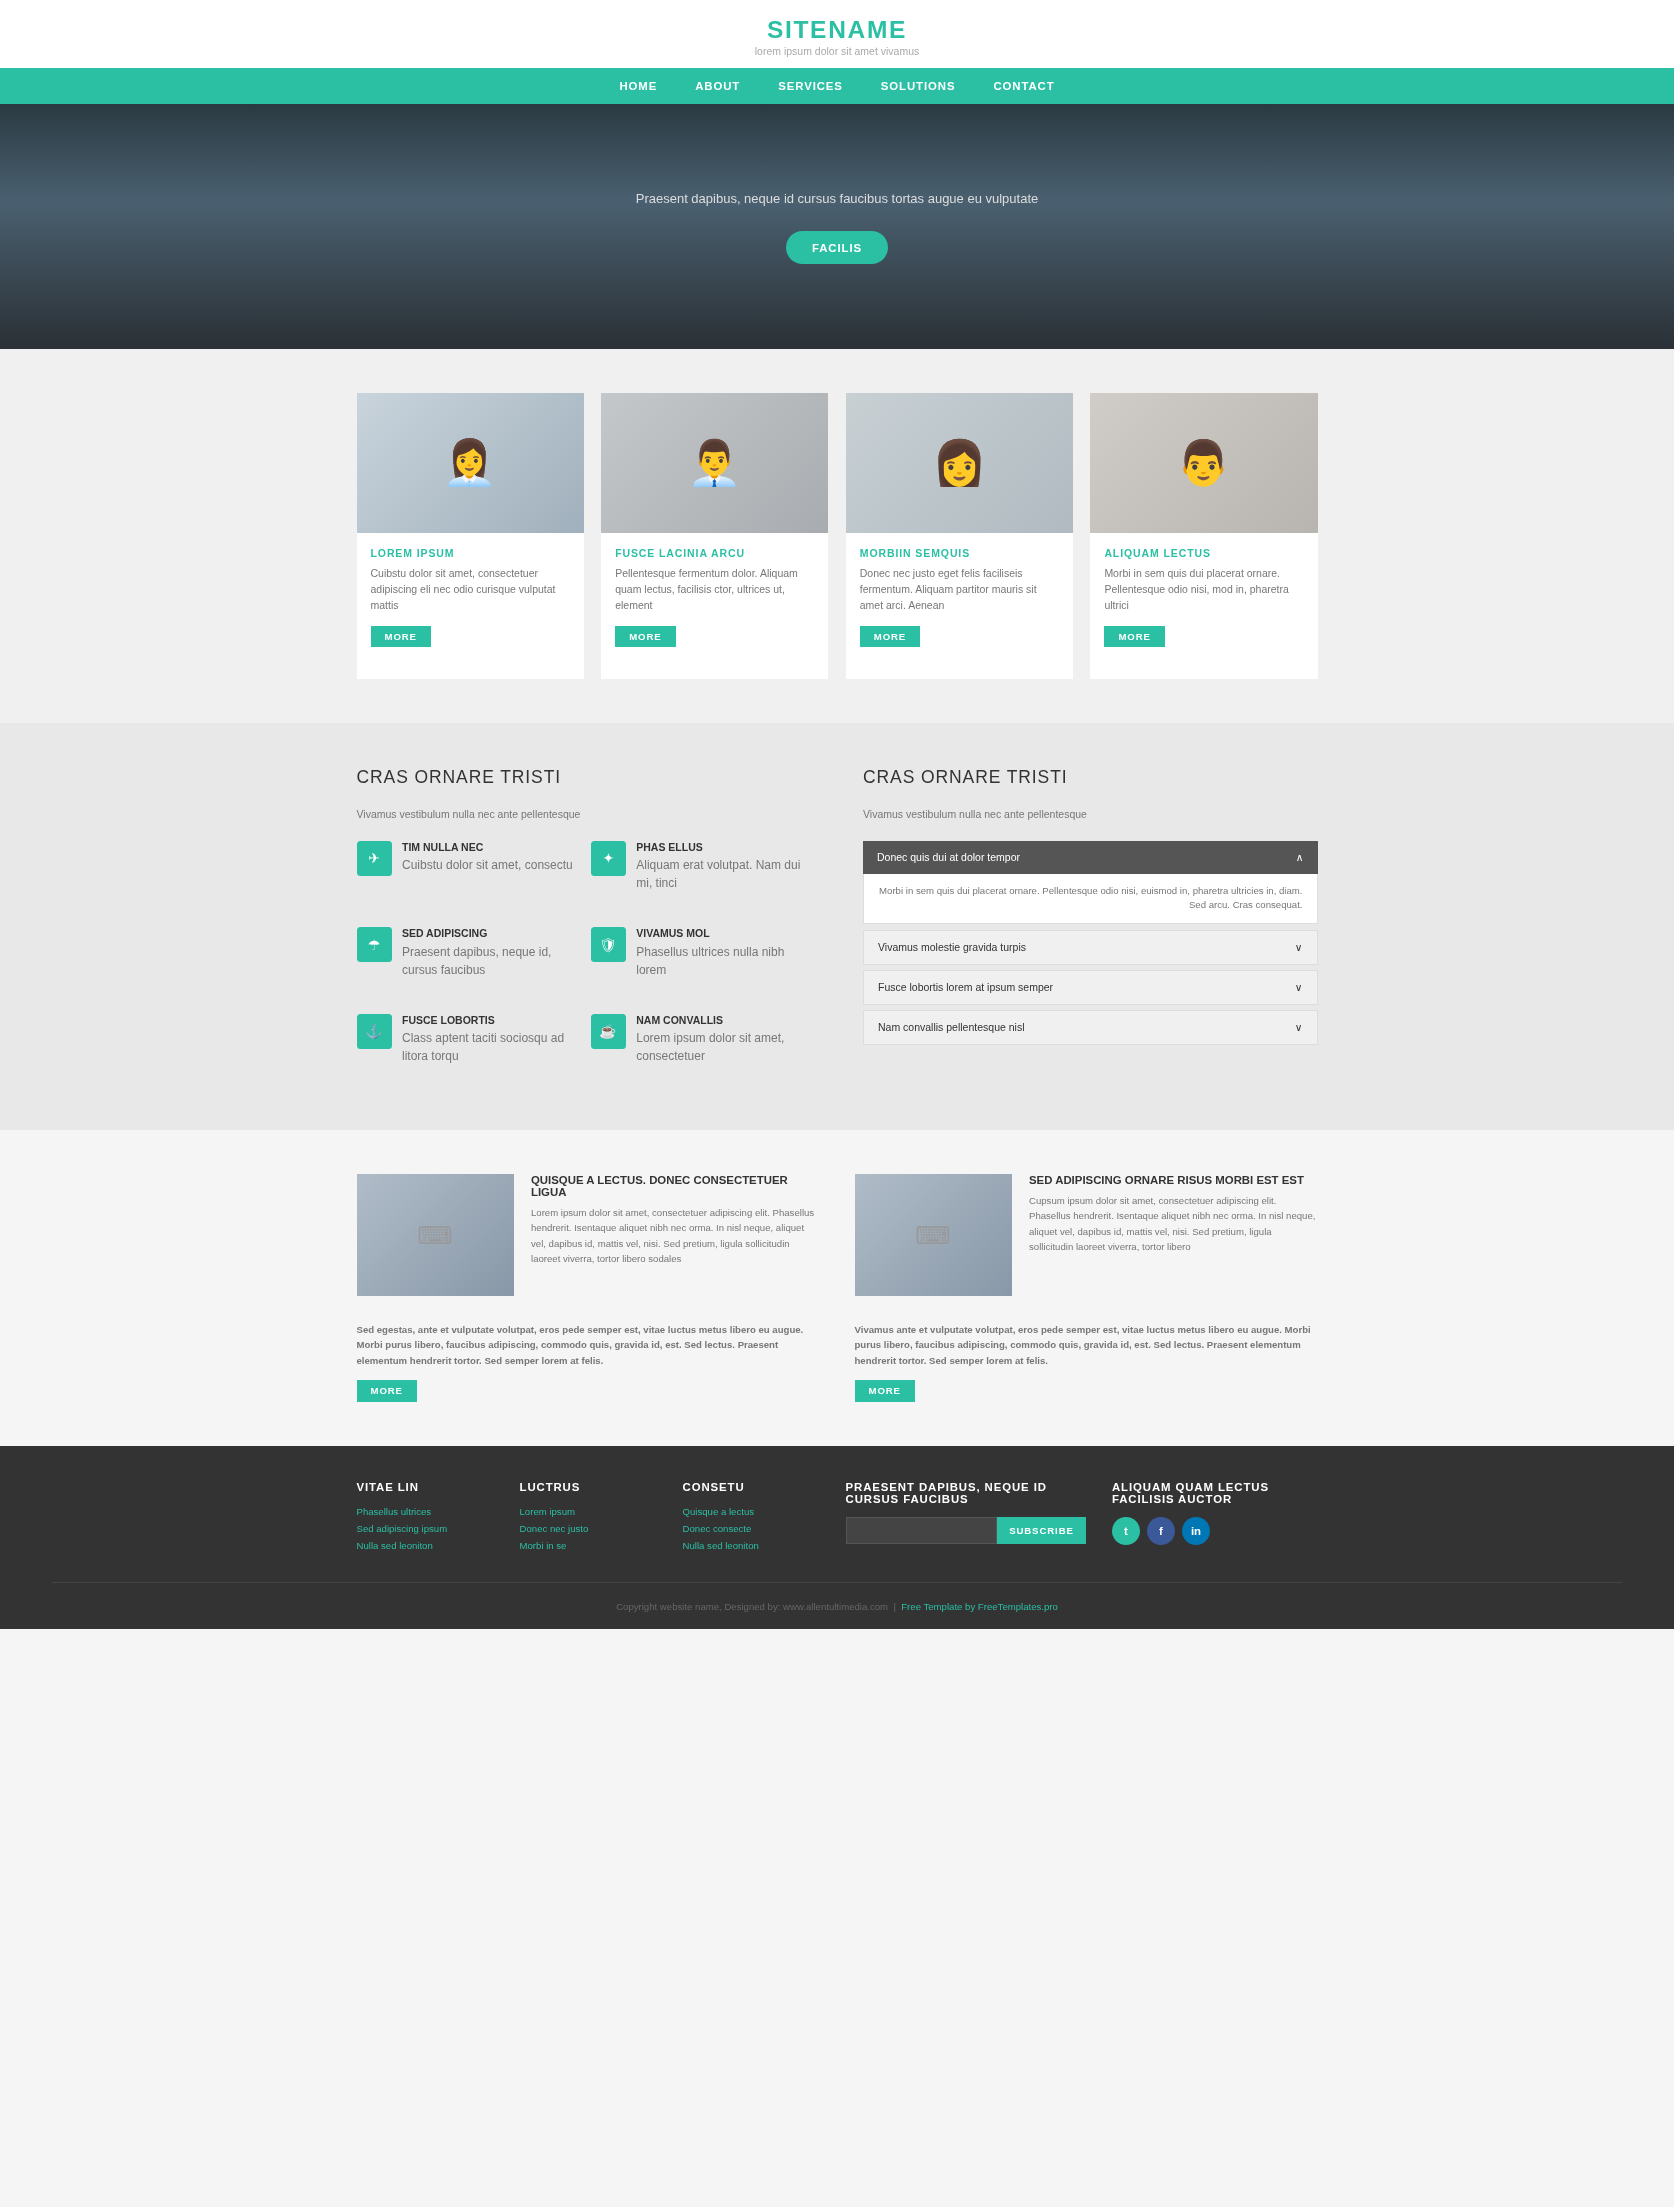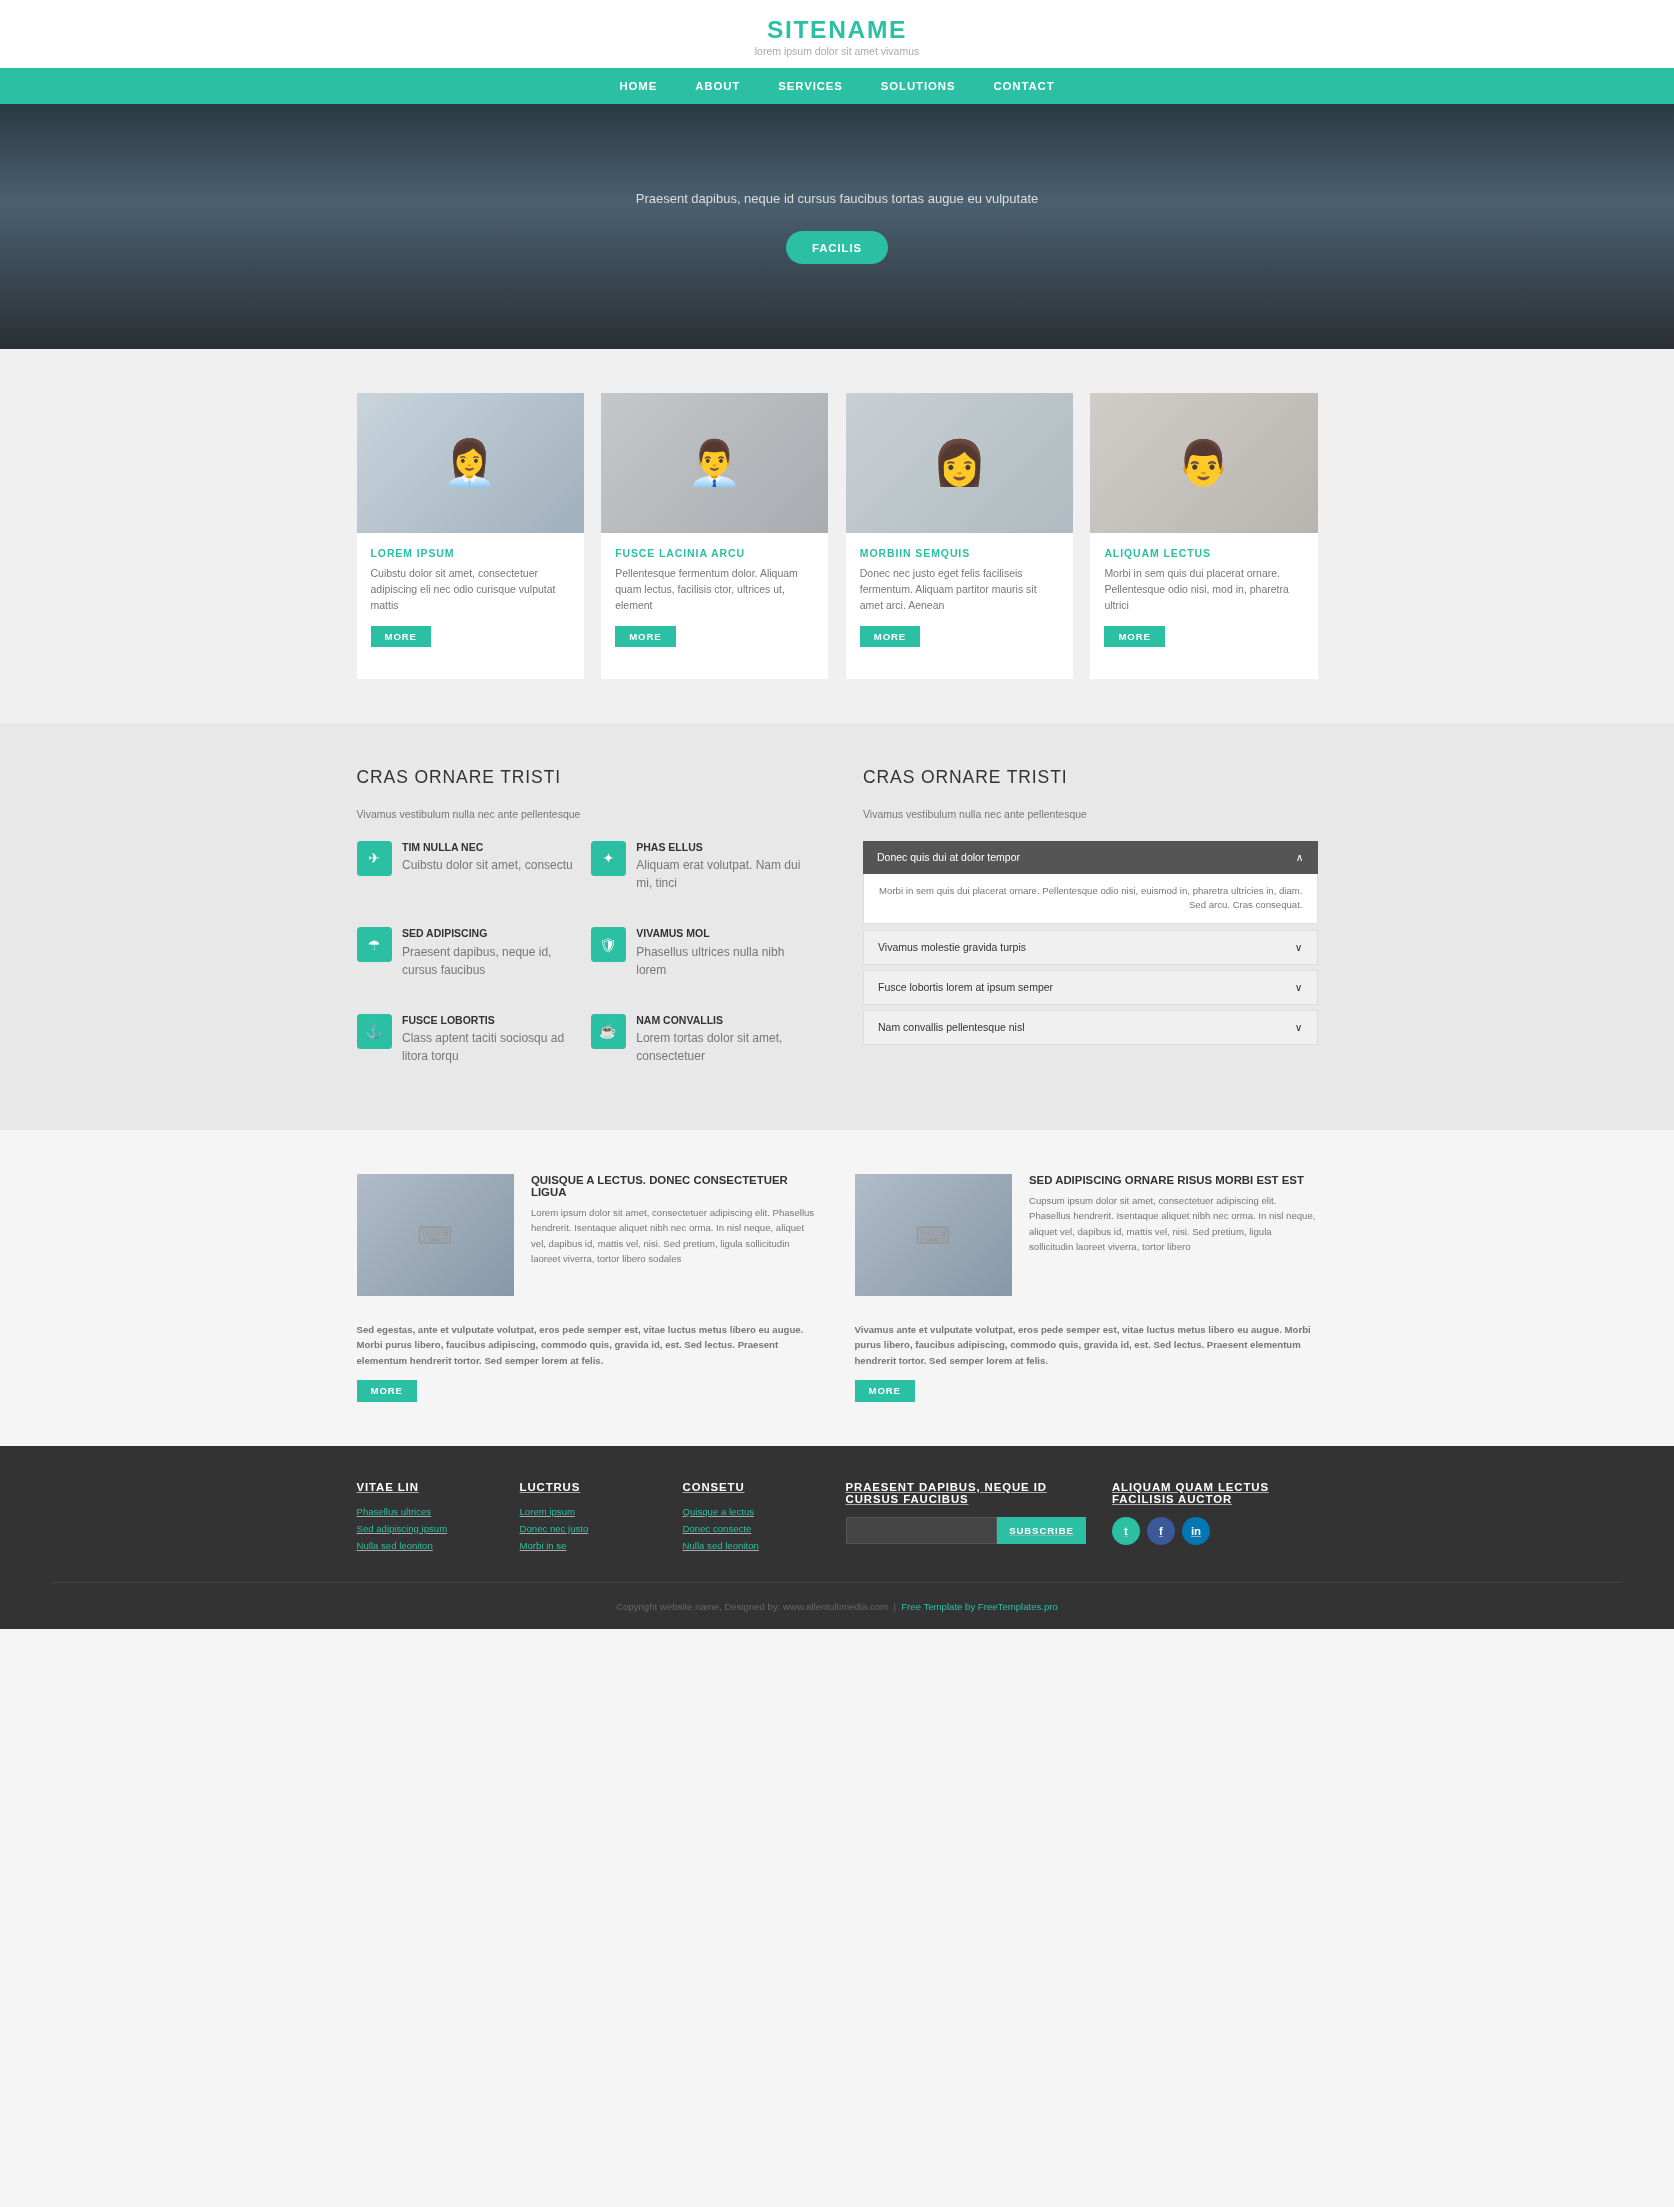--- a/index.html
+++ b/index.html
@@ -59,21 +59,21 @@
     .content-block { display: flex; gap: 17.5px; }
     .content-img { width: 157px; height: 122px; background: linear-gradient(135deg, #bbb, #999); flex-shrink: 0; display: flex; align-items: center; justify-content: center; color: #777; font-size: 26px; }
     .content-text h3 { font-size: 11.4px; font-weight: bold; color: #333; text-transform: uppercase; margin-bottom: 7px; }
     .content-text p { font-size: 9.6px; color: #777; line-height: 1.6; }
     .content-full { display: grid; grid-template-columns: 1fr 1fr; gap: 35px; margin-top: 17.5px; }
     .content-full-text p { font-size: 9.6px; color: #777; line-height: 1.6; margin-bottom: 12.2px; font-weight: bold; }
     .content-btn { background: #2bbfa4; color: #fff; border: none; padding: 5.2px 14px; font-size: 9.6px; font-weight: bold; cursor: pointer; letter-spacing: 0.9px; }
 
     
     footer { background: #333; color: #aaa; padding: 35px 52px 17.5px; }
-    .footer-grid { display: grid; grid-template-columns: 1fr 1fr 1fr 1.5fr 1.5fr; gap: 26px; max-width: 961px; margin: 0 auto 26px; text-decoration: underline; }
+    .footer-grid { display: grid; grid-template-columns: 1fr 1fr 1fr 1.5fr 1.5fr; gap: 26px; max-width: 961px; margin: 0 auto 26px; }
     .footer-col h4 { font-size: 11.4px; font-weight: bold; color: #fff; text-transform: uppercase; letter-spacing: 0.9px; margin-bottom: 12.2px; }
     .footer-col ul { list-style: none; }
     .footer-col ul li { margin-bottom: 5.2px; }
     .footer-col ul li a { color: #2bbfa4; font-size: 9.6px; text-decoration: none; }
     .footer-social { display: flex; gap: 7px; margin-top: 8.7px; }
     .social-btn { width: 28px; height: 28px; border-radius: 50%; display: flex; align-items: center; justify-content: center; color: #fff; font-size: 11.4px; font-weight: bold; cursor: pointer; }
     .social-twitter { background: #2bbfa4; }
     .social-facebook { background: #3b5998; }
     .social-linkedin { background: #0077b5; }
     .subscribe-row { display: flex; gap: 0; margin-top: 8.7px; }
@@ -207,21 +207,21 @@
     <div class="feature-icon">⚓</div>
     <div class="feature-text">
       <h4>FUSCE LOBORTIS</h4>
       <p>Class aptent taciti sociosqu ad litora torqu</p>
     </div>
   </div>
           <div class="feature-item">
     <div class="feature-icon">☕</div>
     <div class="feature-text">
       <h4>NAM CONVALLIS</h4>
-      <p>Lorem tortas dolor sit amet, consectetuer</p>
+      <p>Lorem ipsum dolor sit amet, consectetuer</p>
     </div>
   </div>
         </div>
     </div>
 
     <div class="features-right">
       <h2>CRAS ORNARE TRISTI</h2>
       <p>Vivamus vestibulum nulla nec ante pellentesque</p>
       <div class="accordion" id="accordion">
           <div class="accordion-item">

